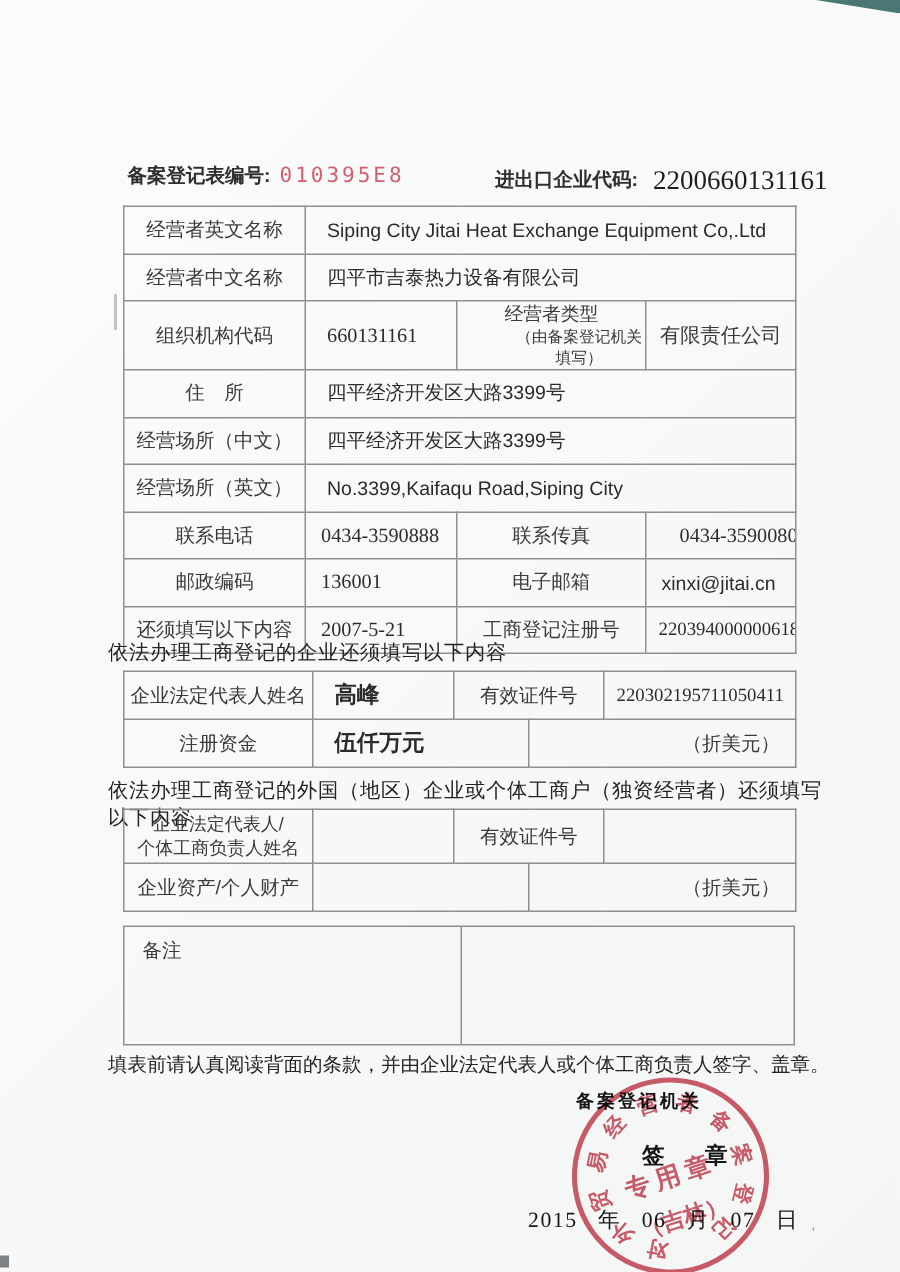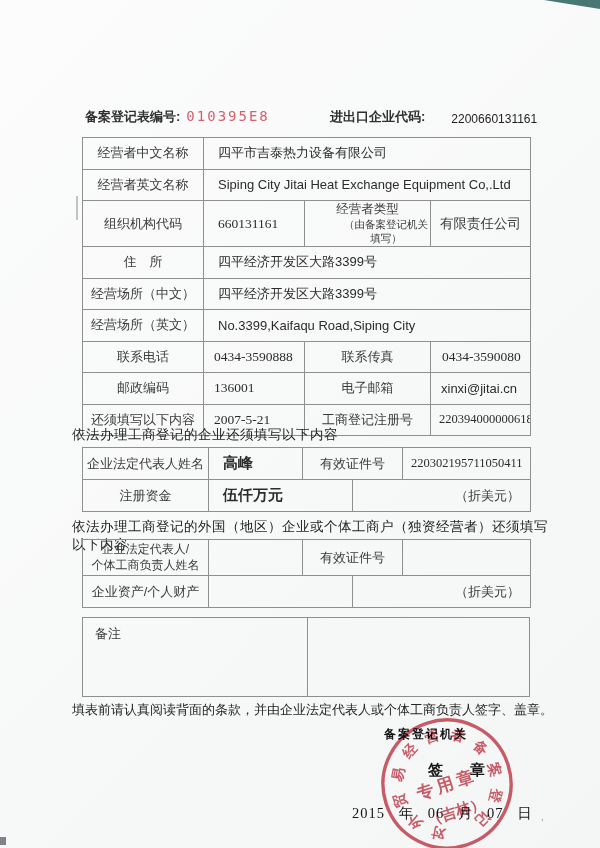--- a/index.html
+++ b/index.html
@@ -27,22 +27,22 @@
   .meta-label{font-weight:bold;color:#2f2f2f;}
   .serial{
     position:absolute;left:85px;top:0;
   }
   .serial .val{
     font-family:"DejaVu Sans Mono",monospace;color:var(--serial-red);
     font-size:14px;letter-spacing:2px;margin-left:6px;
   }
   .entcode{position:absolute;left:330px;top:0;}
   .entcode .val{
-    font-family:Liberation Sans, sans-serif;font-size:12px;color:#1e1e1e;
-    margin-left:26px;position:relative;top:2px;
+    font-family:Liberation Serif, serif;font-size:18px;color:#1e1e1e;
+    margin-left:10px;position:relative;top:2px;
   }
   table{border-collapse:collapse;table-layout:fixed;background:transparent;}
   td{
     border:1px solid var(--line);
     font-size:13px;vertical-align:middle;color:var(--ink);
     overflow:hidden;white-space:nowrap;
   }
   td.lbl{text-align:center;color:#3a3a3a;}
   td.val{padding-left:14px;text-align:left;}
   td.val-num{font-family:"Liberation Serif",serif;font-size:13.5px;}
@@ -126,26 +126,26 @@
 
   <table class="t-main">
     <colgroup>
         <col style="width:121px">
         <col style="width:101px">
         <col style="width:126px">
         <col style="width:100px">
       </colgroup>
     <tbody>
         <tr>
+      <td class="lbl">经营者英文名称</td>
+      <td class="val val-en" colspan="3">Siping City Jitai Heat Exchange Equipment Co,.Ltd</td>
+    </tr>
+    <tr>
       <td class="lbl">经营者中文名称</td>
       <td class="val" colspan="3">四平市吉泰热力设备有限公司</td>
-    </tr>
-    <tr>
-      <td class="lbl">经营者英文名称</td>
-      <td class="val val-en" colspan="3">Siping City Jitai Heat Exchange Equipment Co,.Ltd</td>
     </tr>
     <tr>
       <td class="lbl">组织机构代码</td>
       <td class="val val-num">660131161</td>
       <td class="lbl" style="white-space:normal;">
         <div style="font-size:12.5px;">经营者类型</div>
         <div class="sub">（由备案登记机关填写）</div>
       </td>
       <td class="lbl" style="font-size:13.5px;">有限责任公司</td>
     </tr>
@@ -158,21 +158,21 @@
       <td class="val" colspan="3">四平经济开发区大路3399号</td>
     </tr>
     <tr>
       <td class="lbl">经营场所（英文）</td>
       <td class="val val-en" colspan="3">No.3399,Kaifaqu Road,Siping City</td>
     </tr>
     <tr>
       <td class="lbl">联系电话</td>
       <td class="val val-num" style="padding-left:10px;">0434-3590888</td>
       <td class="lbl">联系传真</td>
-      <td class="val val-num" style="padding-left:11px;">0434-3590080</td>
+      <td class="val val-num" style="padding-left:22px;">0434-3590080</td>
     </tr>
     <tr>
       <td class="lbl">邮政编码</td>
       <td class="val val-num" style="padding-left:10px;">136001</td>
       <td class="lbl">电子邮箱</td>
       <td class="val val-en" style="padding-left:10px;">xinxi@jitai.cn</td>
     </tr>
     <tr>
       <td class="lbl">还须填写以下内容</td>
       <td class="val val-num" style="padding-left:10px;">2007-5-21</td>

